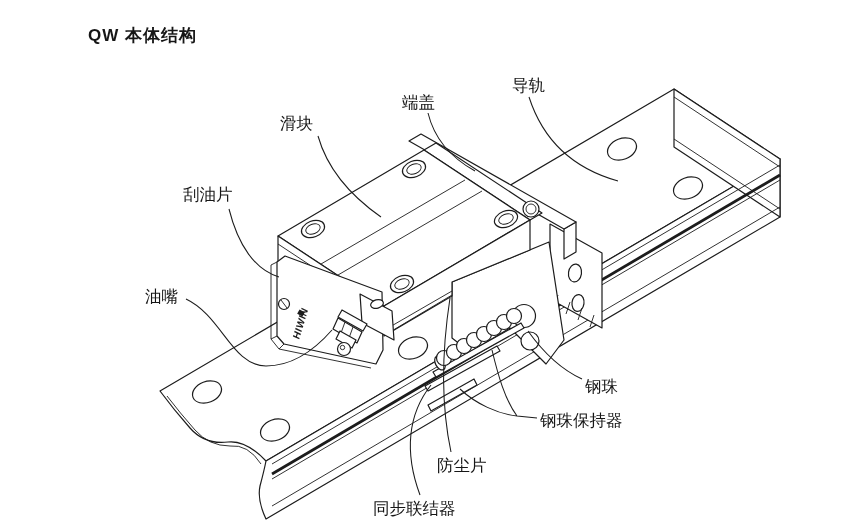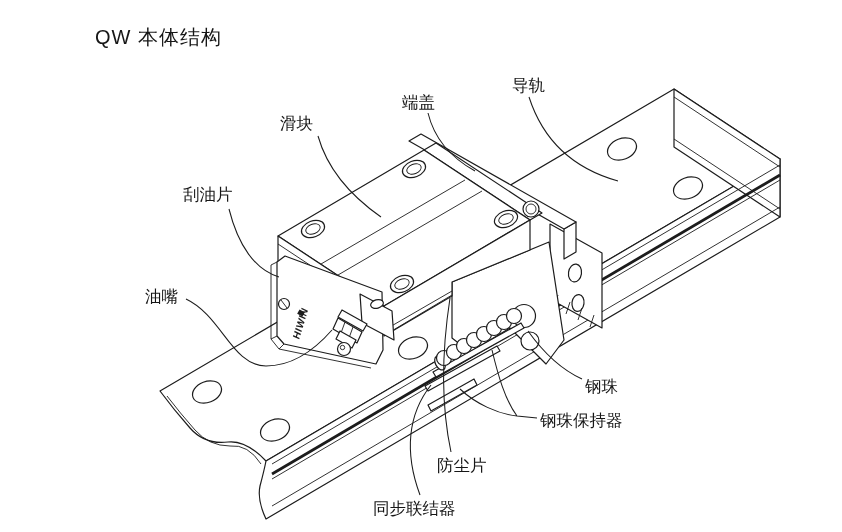--- a/index.html
+++ b/index.html
@@ -1,22 +1,22 @@
 <!DOCTYPE html>
 <html><head>
 <meta charset="utf-8">
 <style>
   html,body{margin:0;padding:0;background:#ffffff;}
   .page{
     position:relative;width:842px;height:532px;background:#ffffff;overflow:hidden;
     font-family:"Liberation Sans", sans-serif;
   }
   .page-title{
-    position:absolute;left:95px;top:24px;margin:0;
-    font-size:20px;font-weight:400;letter-spacing:1px;color:#161616;
+    position:absolute;left:88px;top:24px;margin:0;
+    font-size:17px;font-weight:700;letter-spacing:1px;color:#161616;
   }
   svg{position:absolute;left:0;top:0;}
   .face{stroke:#1c1c1c;fill:#ffffff;stroke-width:1.2;stroke-linejoin:round;}
   .thick{stroke:#1c1c1c;stroke-width:2.8;fill:none;}
   .thin{stroke:#1c1c1c;stroke-width:0.9;fill:none;}
   .leader{stroke:#1c1c1c;stroke-width:1.05;fill:none;}
   .lbl{font-family:"Liberation Sans", sans-serif;font-size:16.5px;fill:#161616;}
   .brand{font-family:"Liberation Sans", sans-serif;font-size:10px;font-weight:bold;fill:#1c1c1c;letter-spacing:.5px;}
 </style>
 </head>

